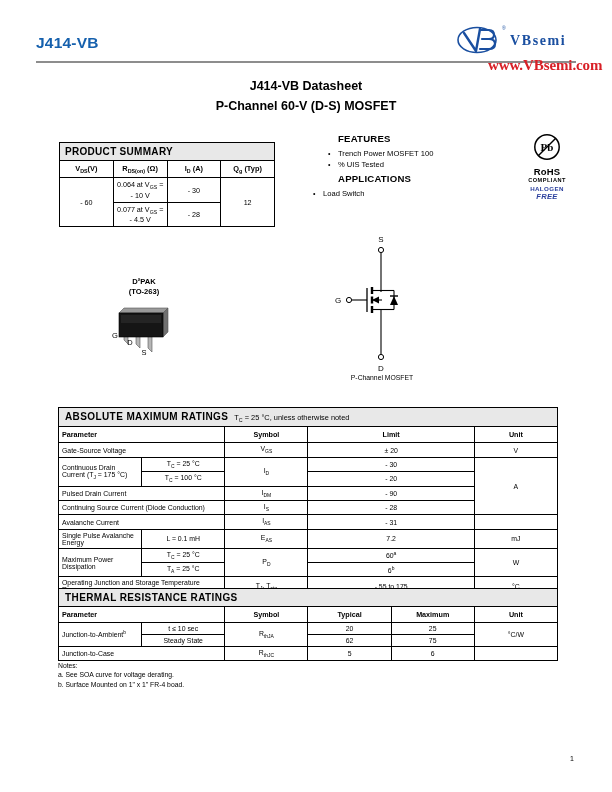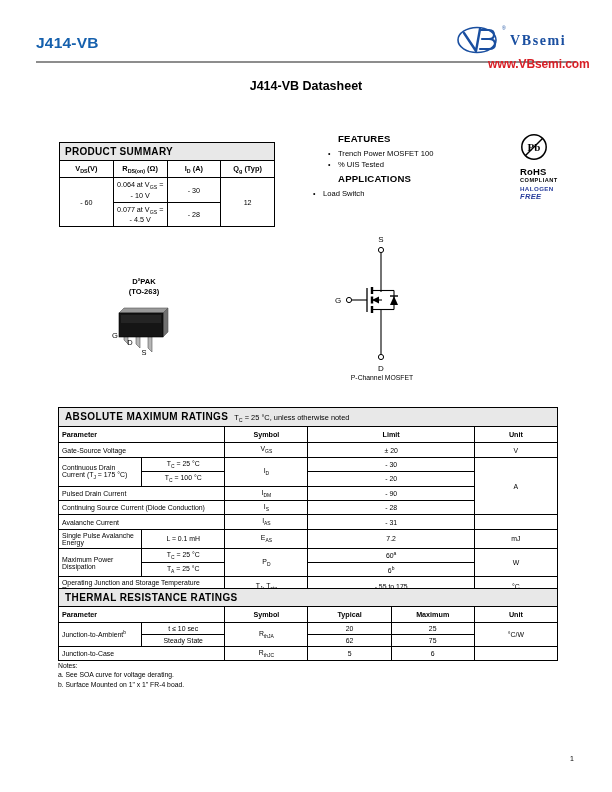--- a/index.html
+++ b/index.html
@@ -68,24 +68,25 @@
     font-size: 14px;
     font-weight: bold;
     color: #1a4fa0;
     letter-spacing: 1.6px;
     font-family: "Liberation Serif", serif;
   }
   .logo-url {
     position: absolute;
     left: 32px;
     top: 33px;
-    font-size: 12px;
+    font-size: 15px;
     font-weight: bold;
     color: #d81f26;
     letter-spacing: -0.1px;
+    font-family: Liberation Serif, serif;
   }
 
   
   .doc-title {
     position: absolute;
     left: 0;
     width: 612px;
     text-align: center;
     font-size: 12.5px;
     font-weight: bold;
@@ -158,20 +159,21 @@
     top: -0.5px;
     font-size: 7px;
   }
 
   
   .rohs {
     position: absolute;
     left: 520px;
     top: 133px;
     width: 54px;
+    text-align: center;
   }
   .rohs-circle {
     width: 28px;
     height: 28px;
     margin: 0 auto;
   }
   .rohs-t1 {
     font-size: 9.5px;
     font-weight: bold;
     margin-top: 1px;
@@ -307,20 +309,21 @@
       <ellipse cx="21" cy="16" rx="19" ry="12.5" fill="none" stroke="#1a4fa0" stroke-width="1.6"></ellipse>
       <path d="M8 9 L20 27 L24 5" fill="none" stroke="#1a4fa0" stroke-width="2.4" stroke-linecap="round" stroke-linejoin="round"></path>
       <path d="M24 6 L33 6 Q38 6 38 11 Q38 15 33 15 L26 15 L33 15 Q39 15 39 20 Q39 25 33 25 L24 25" fill="none" stroke="#1a4fa0" stroke-width="2.2" stroke-linecap="round" stroke-linejoin="round"></path>
     </svg>
     <div class="logo-reg">®</div>
     <div class="logo-word">VBsemi</div>
     <div class="logo-url">www.VBsemi.com</div>
   </div>
 
   <div class="doc-title t1">J414-VB Datasheet</div>
+  <div class="doc-title t2">P-Channel 60-V (D-S) MOSFET</div>
 
   <table class="ps-table">
     <tbody>
         <tr class="ps-head">
       <td colspan="4">PRODUCT SUMMARY</td>
     </tr>
     <tr class="ps-colhead">
       <td style="width:64px"><span>V</span><sub>DS</sub><span>(V)</span></td>
       <td style="width:108px"><span>R</span><sub>DS(on)</sub> <span>(Ω)</span></td>
       <td style="width:38px"><span>I</span><sub>D</sub> <span>(A)</span></td>

